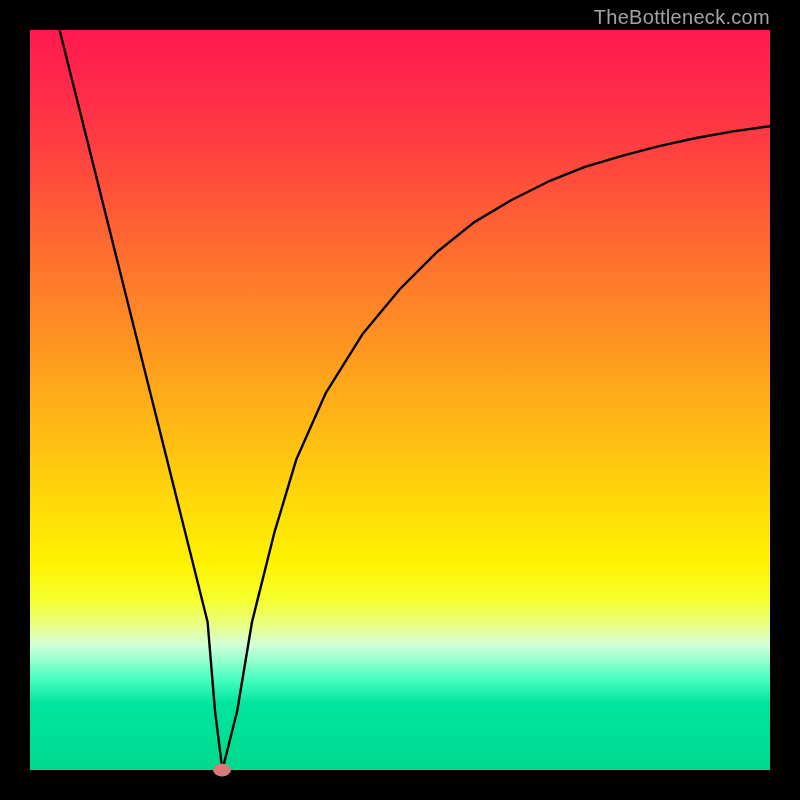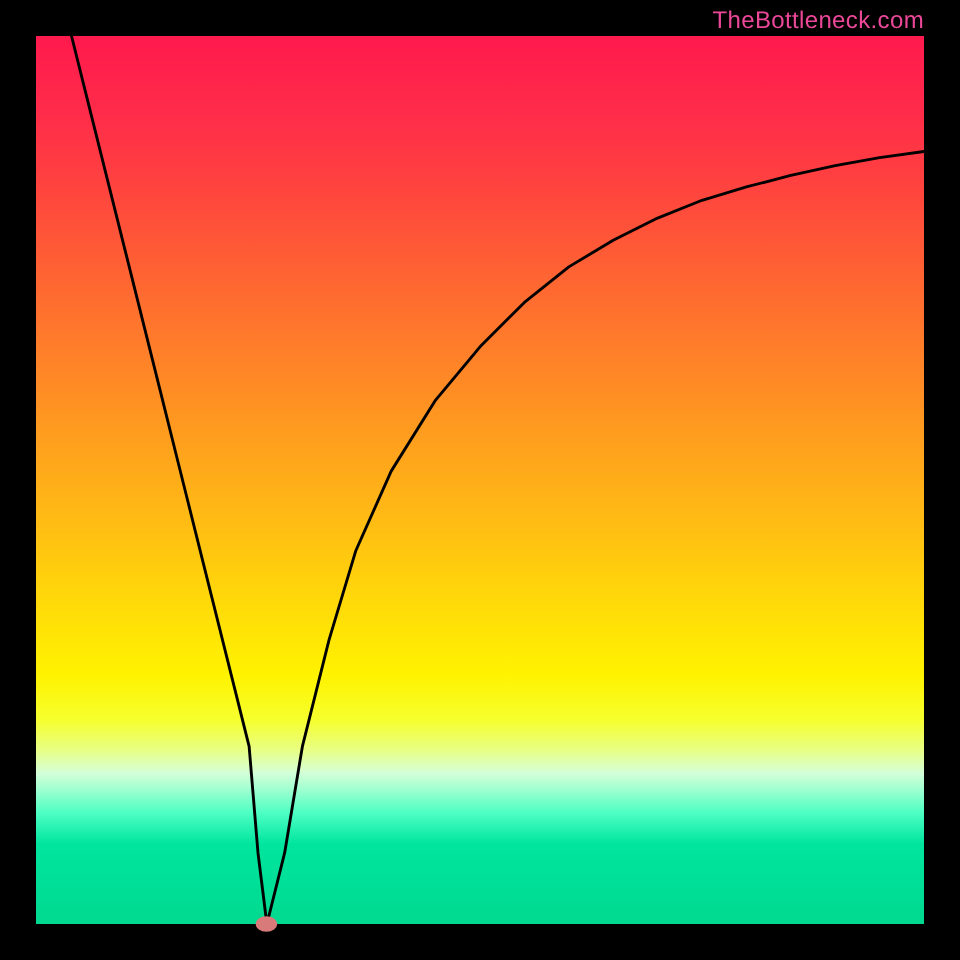--- a/index.html
+++ b/index.html
@@ -40,21 +40,21 @@
       #9affd0 85%,
       #4dffc3 87.5%,
       #00e59e 91%,
       #00d98f 100%
     );
   }
   .watermark {
     position: absolute;
     top: 6px;
     right: 30px;
-    color: #ec4899;
+    color: #a3a3a3;
     font-size: 20px;
     font-weight: 500;
     letter-spacing: 0.3px;
   }
   .curve-svg {
     position: absolute;
     left: 0;
     top: 0;
     width: 740px;
     height: 740px;

